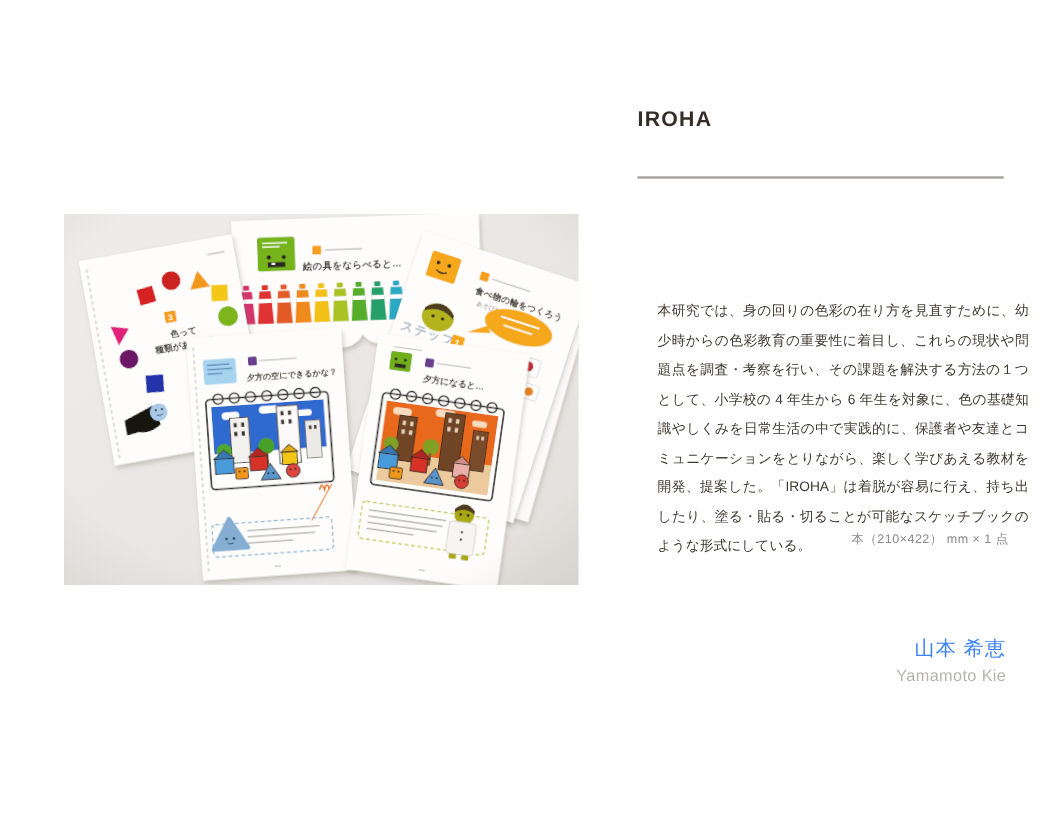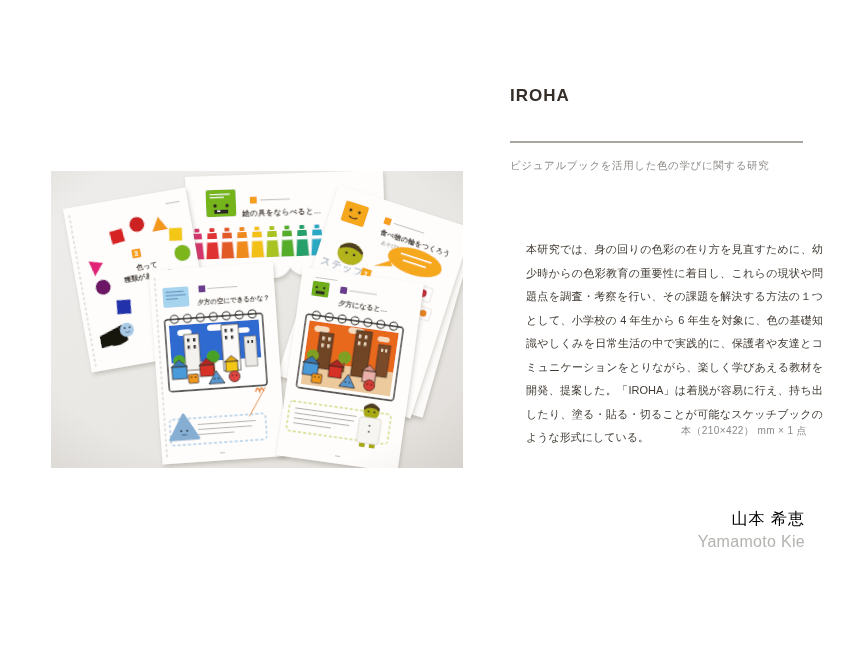--- a/index.html
+++ b/index.html
@@ -10,22 +10,22 @@
   .info{position:absolute;left:510px;top:0;width:297px;height:650px;}
   .title{position:absolute;top:86px;left:0;margin:0;font-size:17px;font-weight:bold;
          letter-spacing:1px;color:#352e28;}
   .divider{position:absolute;top:141px;left:0;width:293px;height:2px;background:#a8a5a1;border:0;margin:0;}
   .subtitle{position:absolute;top:159px;left:0;margin:0;font-size:10.5px;letter-spacing:0.6px;color:#8e8b88;}
   .description{position:absolute;top:222px;left:0;width:297px;margin:16px;font-size:11px;
                line-height:23.5px;color:#403a33;text-align:justify;}
   .spec{position:absolute;top:424px;left:0;width:297px;margin:0;font-size:10px;color:#8b8887;
         text-align:right;letter-spacing:0.4px;}
   .author{position:absolute;right:45px;top:509px;text-align:right;}
-  .author-ja{font-size:16px;color:#000000;letter-spacing:1px;}
-  .author-en{font-size:16px;color:#b5b3b0;margin-top:3px;letter-spacing:0.3px;}
+  .author-ja{font-size:16px;color:#3b82f6;letter-spacing:1px;}
+  .author-en{font-size:13px;color:#b5b3b0;margin-top:3px;letter-spacing:0.3px;}
   
   .pg-title{font-family:"Liberation Sans","DejaVu Sans",sans-serif;font-weight:bold;fill:#453e37;}
   .pg-sub{font-family:"Liberation Sans","DejaVu Sans",sans-serif;fill:#8f8a84;}
   .badge-num{font-family:"Liberation Sans","DejaVu Sans",sans-serif;font-weight:bold;fill:#ffffff;}
   .step-big{font-family:"Liberation Sans","DejaVu Sans",sans-serif;font-weight:bold;fill:#b3bcc6;}
 </style>
 </head>
 <body>
 
 <div class="canvas">
@@ -354,21 +354,20 @@
         <rect x="58" y="182" width="5" height="1" fill="#c0bdb8"></rect>
       </g>
 
       <rect width="412" height="297" fill="url(#vg)"></rect>
     </svg>
   </figure>
 
   <section class="info">
     <h1 class="title">IROHA</h1>
     <hr class="divider">
-    <p class="subtitle">ビジュアルブックを活用した色の学びに関する研究</p>
     <p class="description">本研究では、身の回りの色彩の在り方を見直すために、幼少時からの色彩教育の重要性に着目し、これらの現状や問題点を調査・考察を行い、その課題を解決する方法の１つとして、小学校の 4 年生から 6 年生を対象に、色の基礎知識やしくみを日常生活の中で実践的に、保護者や友達とコミュニケーションをとりながら、楽しく学びあえる教材を開発、提案した。「IROHA」は着脱が容易に行え、持ち出したり、塗る・貼る・切ることが可能なスケッチブックのような形式にしている。</p>
     <p class="spec">本（210×422） mm × 1 点</p>
   </section>
 
   <footer class="author">
     <div class="author-ja">山本 希恵</div>
     <div class="author-en">Yamamoto Kie</div>
   </footer>
 
 </div>

